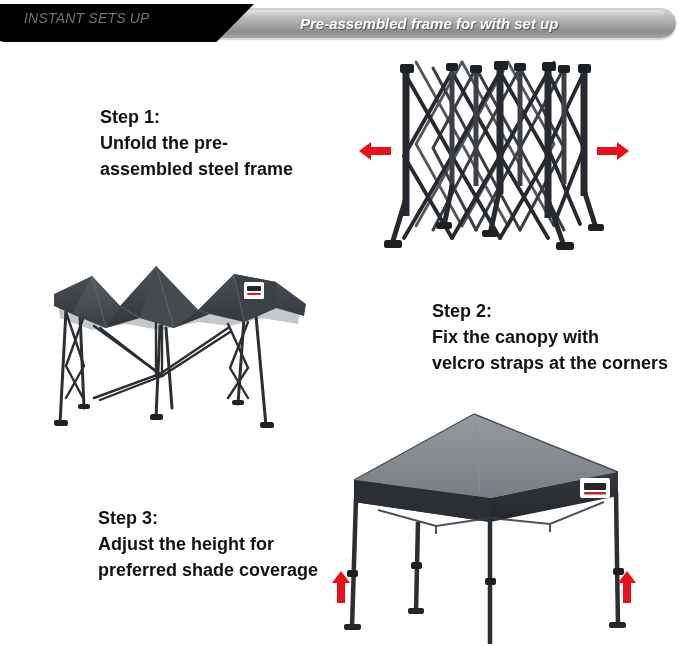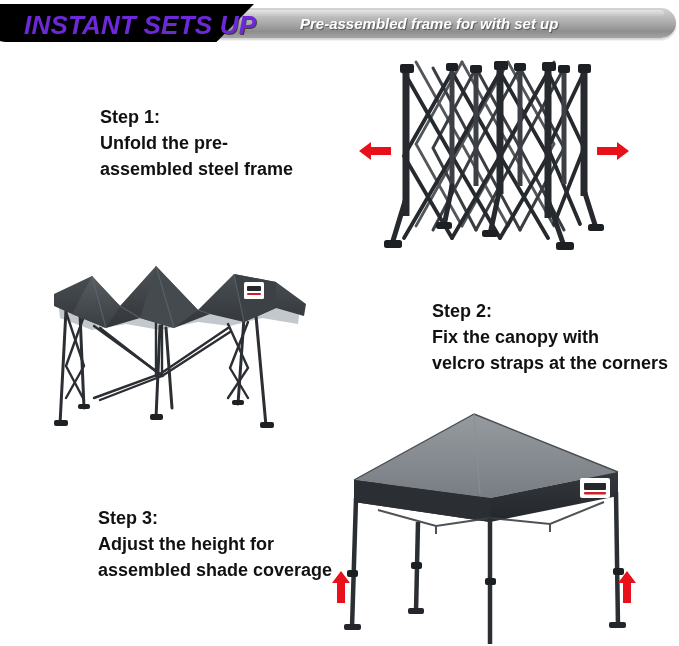--- a/index.html
+++ b/index.html
@@ -25,21 +25,21 @@
   }
   .banner-tab{
     position:absolute;left:-14px;top:0;width:268px;height:38px;
     background:#000;
     border-radius:6px 0 0 20px;
     -webkit-clip-path:polygon(0 0,100% 0,86% 100%,0 100%);
     clip-path:polygon(0 0,100% 0,86% 100%,0 100%);
   }
   .banner-tab-text{
     position:absolute;left:24px;top:6px;
-    color:#6d28d9;font-style:italic;font-weight:bold;font-size:26px;
+    color:#737373;font-style:italic;font-weight:normal;font-size:14px;
     letter-spacing:.2px;white-space:nowrap;
     text-shadow:1px 1px 0 rgba(0,0,0,.6);
   }
   .banner-sub{
     position:absolute;left:300px;top:11px;
     color:#ffffff;font-style:italic;font-weight:bold;font-size:15px;
     white-space:nowrap;
     text-shadow:1px 1px 1px rgba(0,0,0,.45);
   }
 
@@ -235,21 +235,21 @@
       </g>
     </svg>
   </div>
 
   <div class="caption" id="cap2">Step 2:
 Fix the canopy with
 velcro straps at the corners</div>
 
   <div class="caption" id="cap3">Step 3:
 Adjust the height for
-assembled shade coverage</div>
+preferred shade coverage</div>
 
   <div class="illus" id="full-illus">
     <svg viewBox="0 0 350 246" xmlns="http://www.w3.org/2000/svg">
       <defs>
         <linearGradient id="roofL" x1="0" y1="0" x2="1" y2="1">
           <stop offset="0%" stop-color="#6e7378"></stop>
           <stop offset="100%" stop-color="#565b60"></stop>
         </linearGradient>
         <linearGradient id="roofR" x1="1" y1="0" x2="0" y2="1">
           <stop offset="0%" stop-color="#7e848a"></stop>

